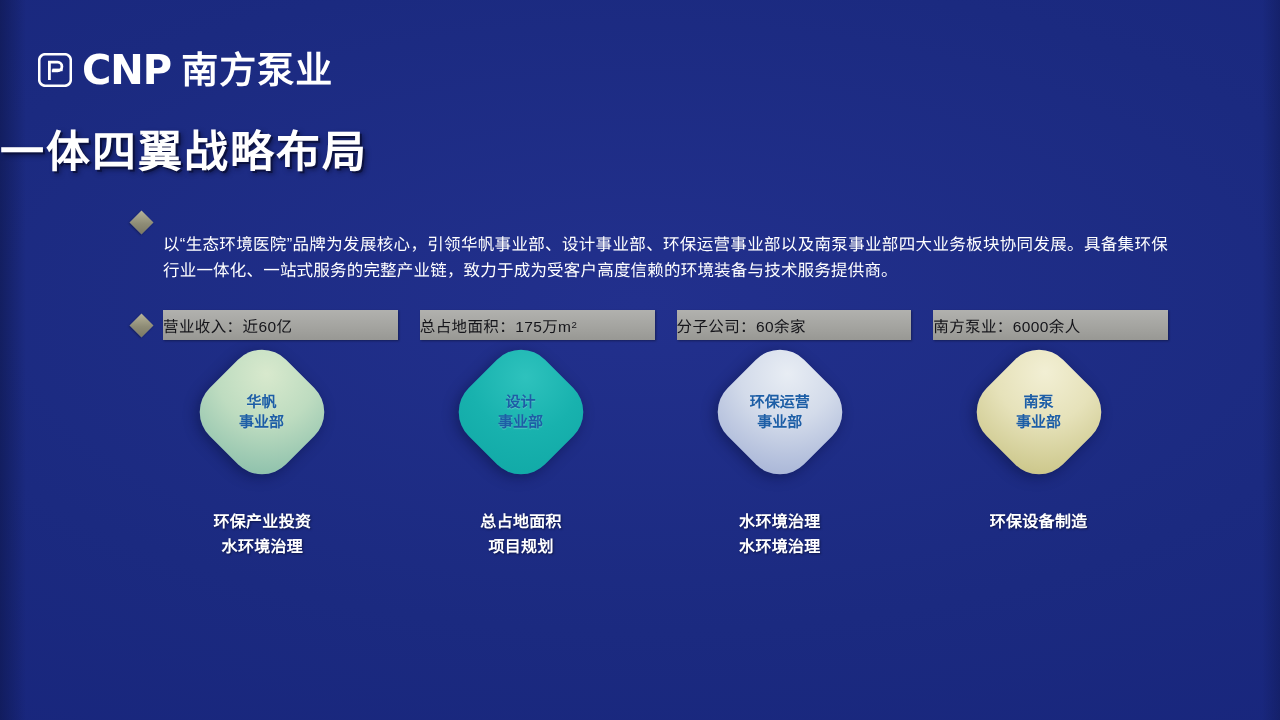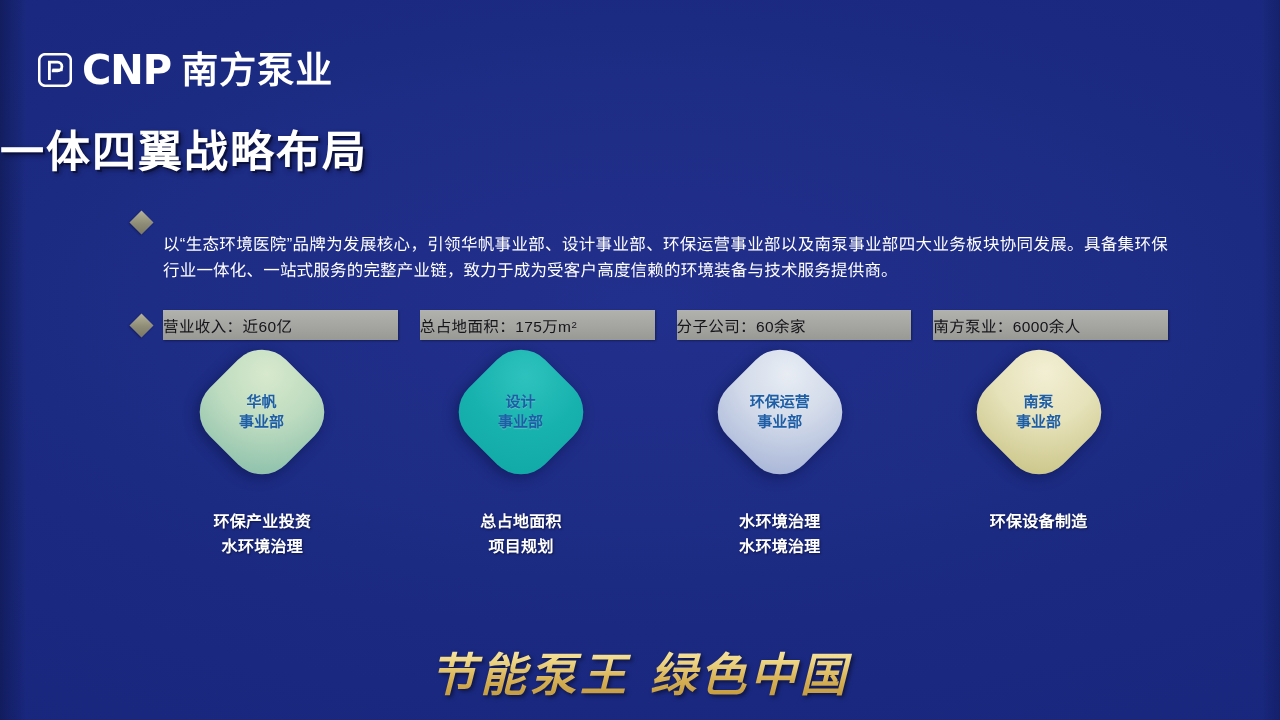--- a/index.html
+++ b/index.html
@@ -296,15 +296,14 @@
         </div>
       </div>
       <div class="card-caption">
         <div>环保设备制造</div>
         <div></div>
       </div>
     </div>
 
   </div>
 
-  <div class="slogan">节能泵王 绿色中国</div>
 
 </div>
 
 </body></html>

